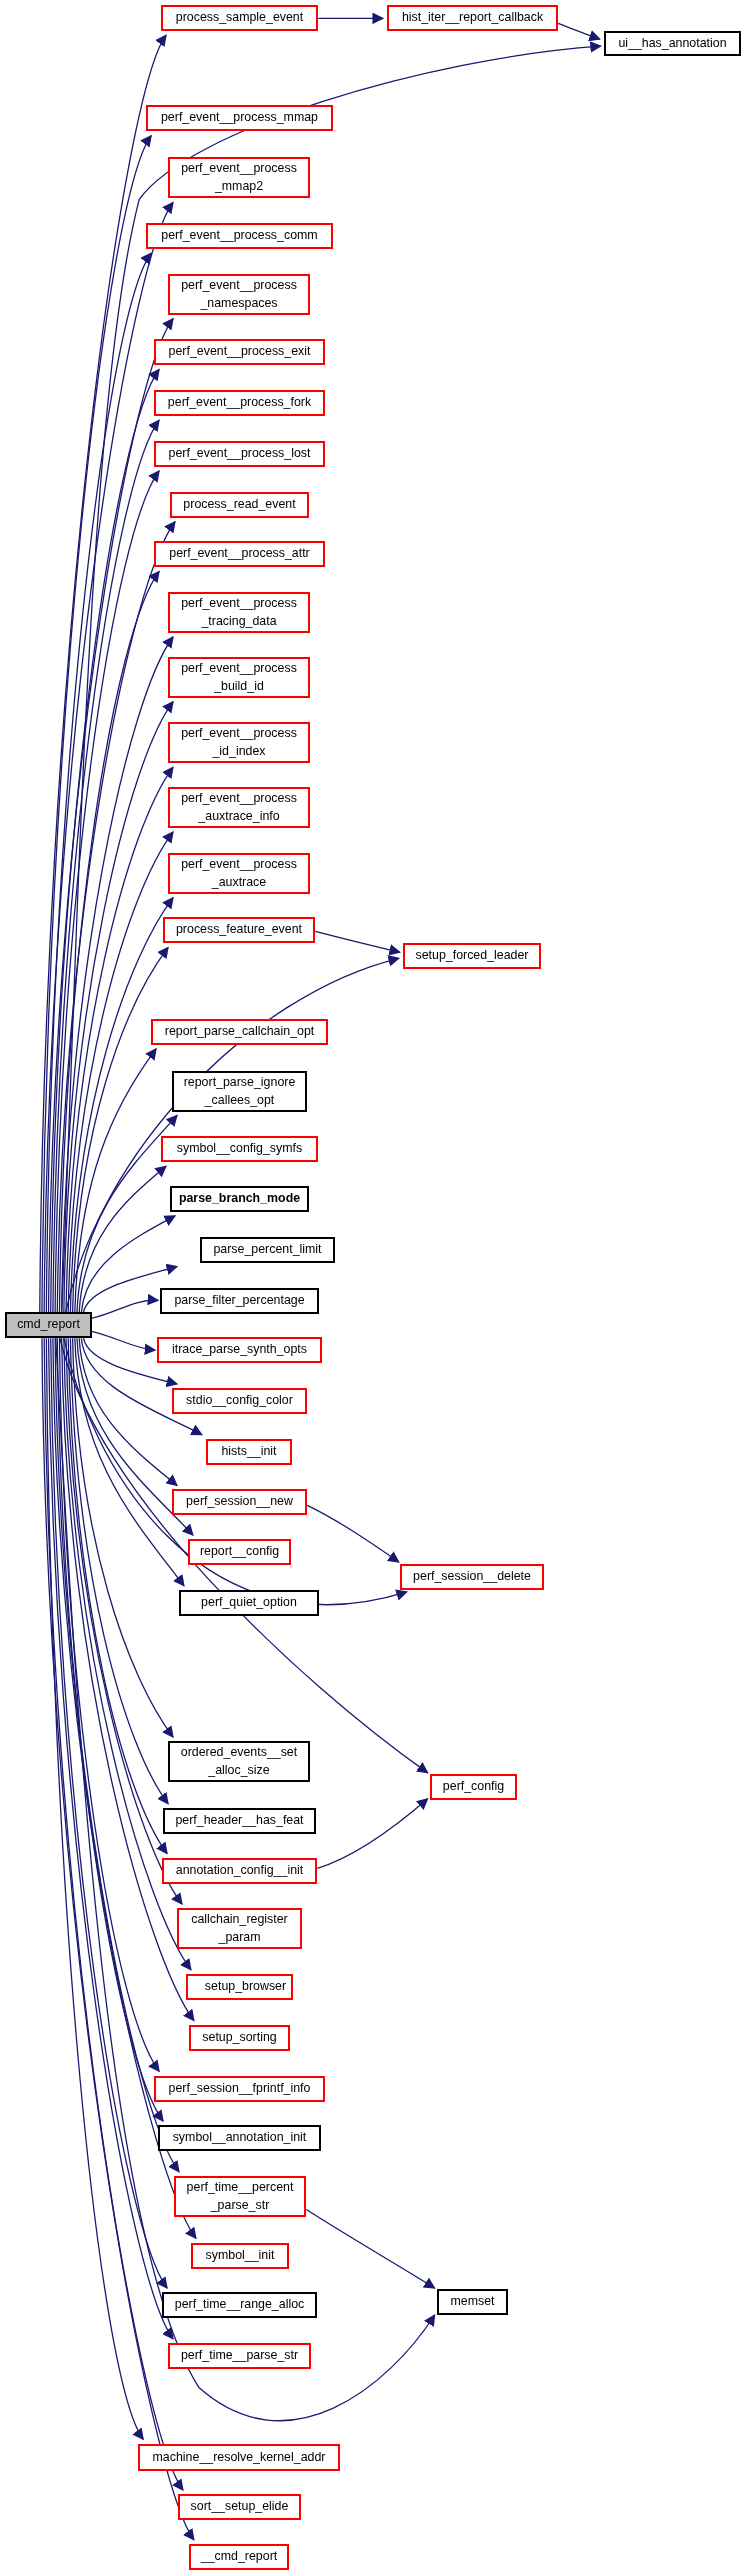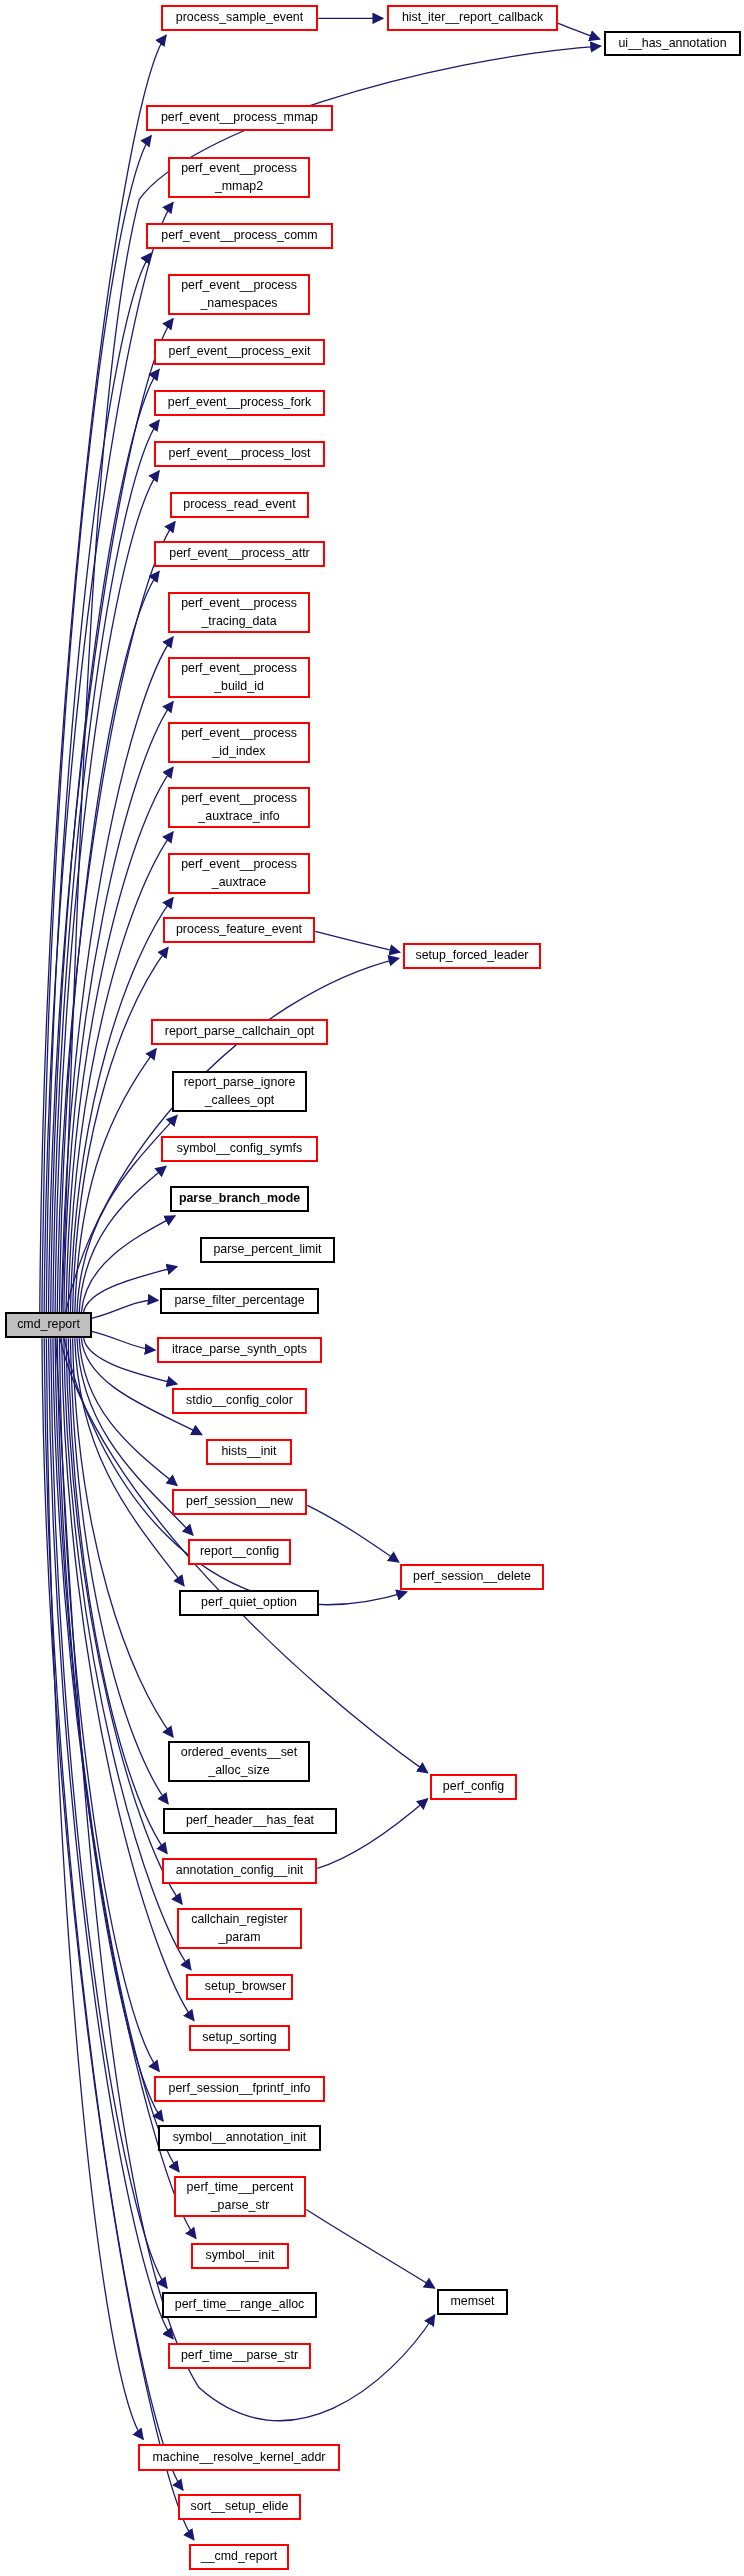--- a/index.html
+++ b/index.html
@@ -186,21 +186,21 @@
     <div class="node black" style="left: 179px; top: 1590px; width: 140px; height: 26px;">
       <span>perf_quiet_option</span>
     </div>
     <div class="node red" style="left: 400px; top: 1564px; width: 144px; height: 26px;">
       <span>perf_session__delete</span>
     </div>
     <div class="node black" style="left: 168px; top: 1741px; width: 142px; height: 41px;">
       <span>ordered_events__set
 _alloc_size</span>
     </div>
-    <div class="node black" style="left: 163px; top: 1808px; width: 174px; height: 26px;">
+    <div class="node black" style="left: 163px; top: 1808px; width: 153px; height: 26px;">
       <span>perf_header__has_feat</span>
     </div>
     <div class="node red" style="left: 162px; top: 1858px; width: 155px; height: 26px;">
       <span>annotation_config__init</span>
     </div>
     <div class="node red" style="left: 430px; top: 1774px; width: 87px; height: 26px;">
       <span>perf_config</span>
     </div>
     <div class="node red" style="left: 177px; top: 1908px; width: 125px; height: 41px;">
       <span>callchain_register

